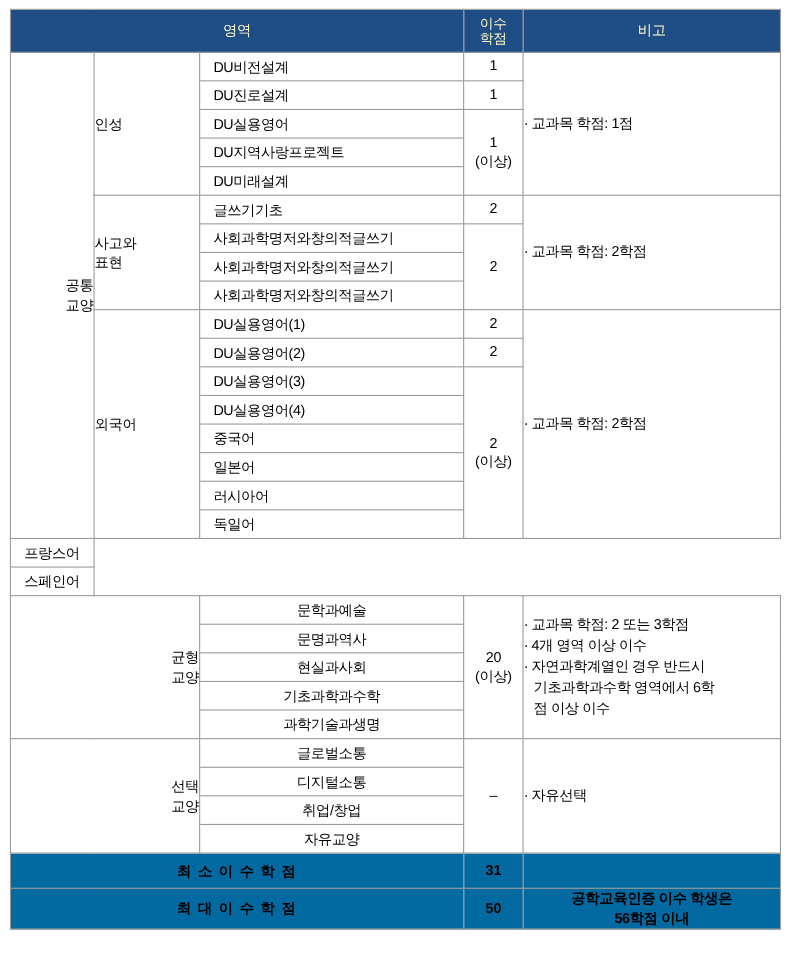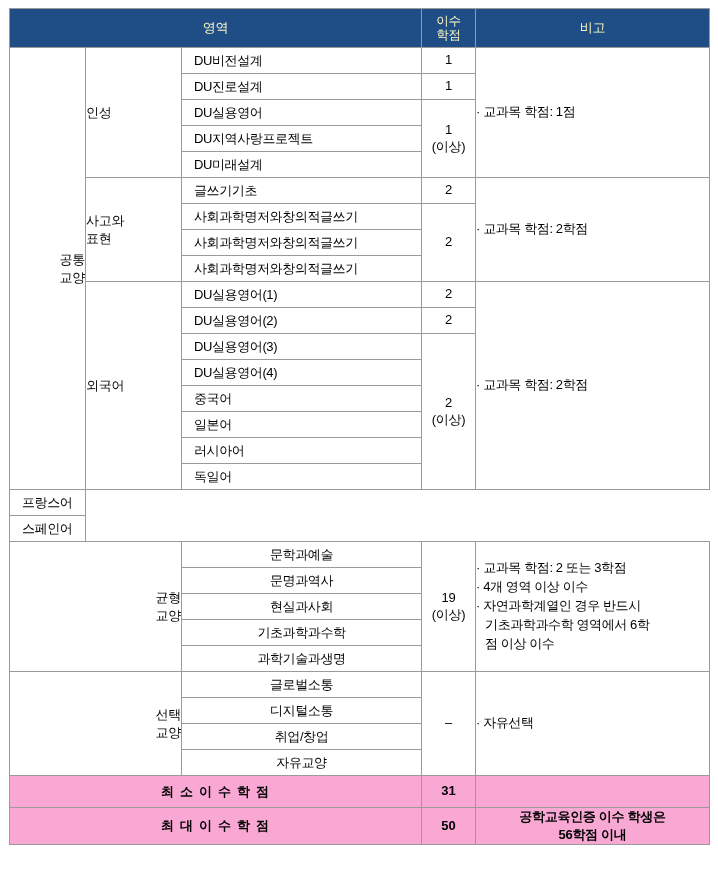--- a/index.html
+++ b/index.html
@@ -92,21 +92,21 @@
     vertical-align: middle;
   }
   td.note .note-line {
     display: block;
     text-indent: 0;
   }
   td.note .note-line.cont {
     padding-left: 9px;
   }
   tr.summary td {
-    background: #f9a8d4;
+    background: #0369a1;
     height: 31px;
     text-align: center;
     font-weight: bold;
     letter-spacing: 1.2px;
   }
   tr.summary td.credit {
     letter-spacing: 0;
     font-weight: bold;
     margin-top: 40px;
   }
@@ -238,21 +238,21 @@
         <td class="course left-pad">스페인어</td>
       </tr>
 
       <tr>
         <td class="area1 thick-top" colspan="2" rowspan="5">
           <span>균형</span><br>
           <span>교양</span>
         </td>
         <td class="course thick-top">문학과예술</td>
         <td class="credit thick-top" rowspan="5">
-          <span>19</span><br>
+          <span>20</span><br>
           <span>(이상)</span>
         </td>
         <td class="note thick-top" rowspan="5">
           <span class="note-line">· 교과목 학점: 2 또는 3학점</span>
           <span class="note-line">· 4개 영역 이상 이수</span>
           <span class="note-line">· 자연과학계열인 경우 반드시</span>
           <span class="note-line cont">기초과학과수학 영역에서 6학</span>
           <span class="note-line cont">점 이상 이수</span>
         </td>
       </tr>

